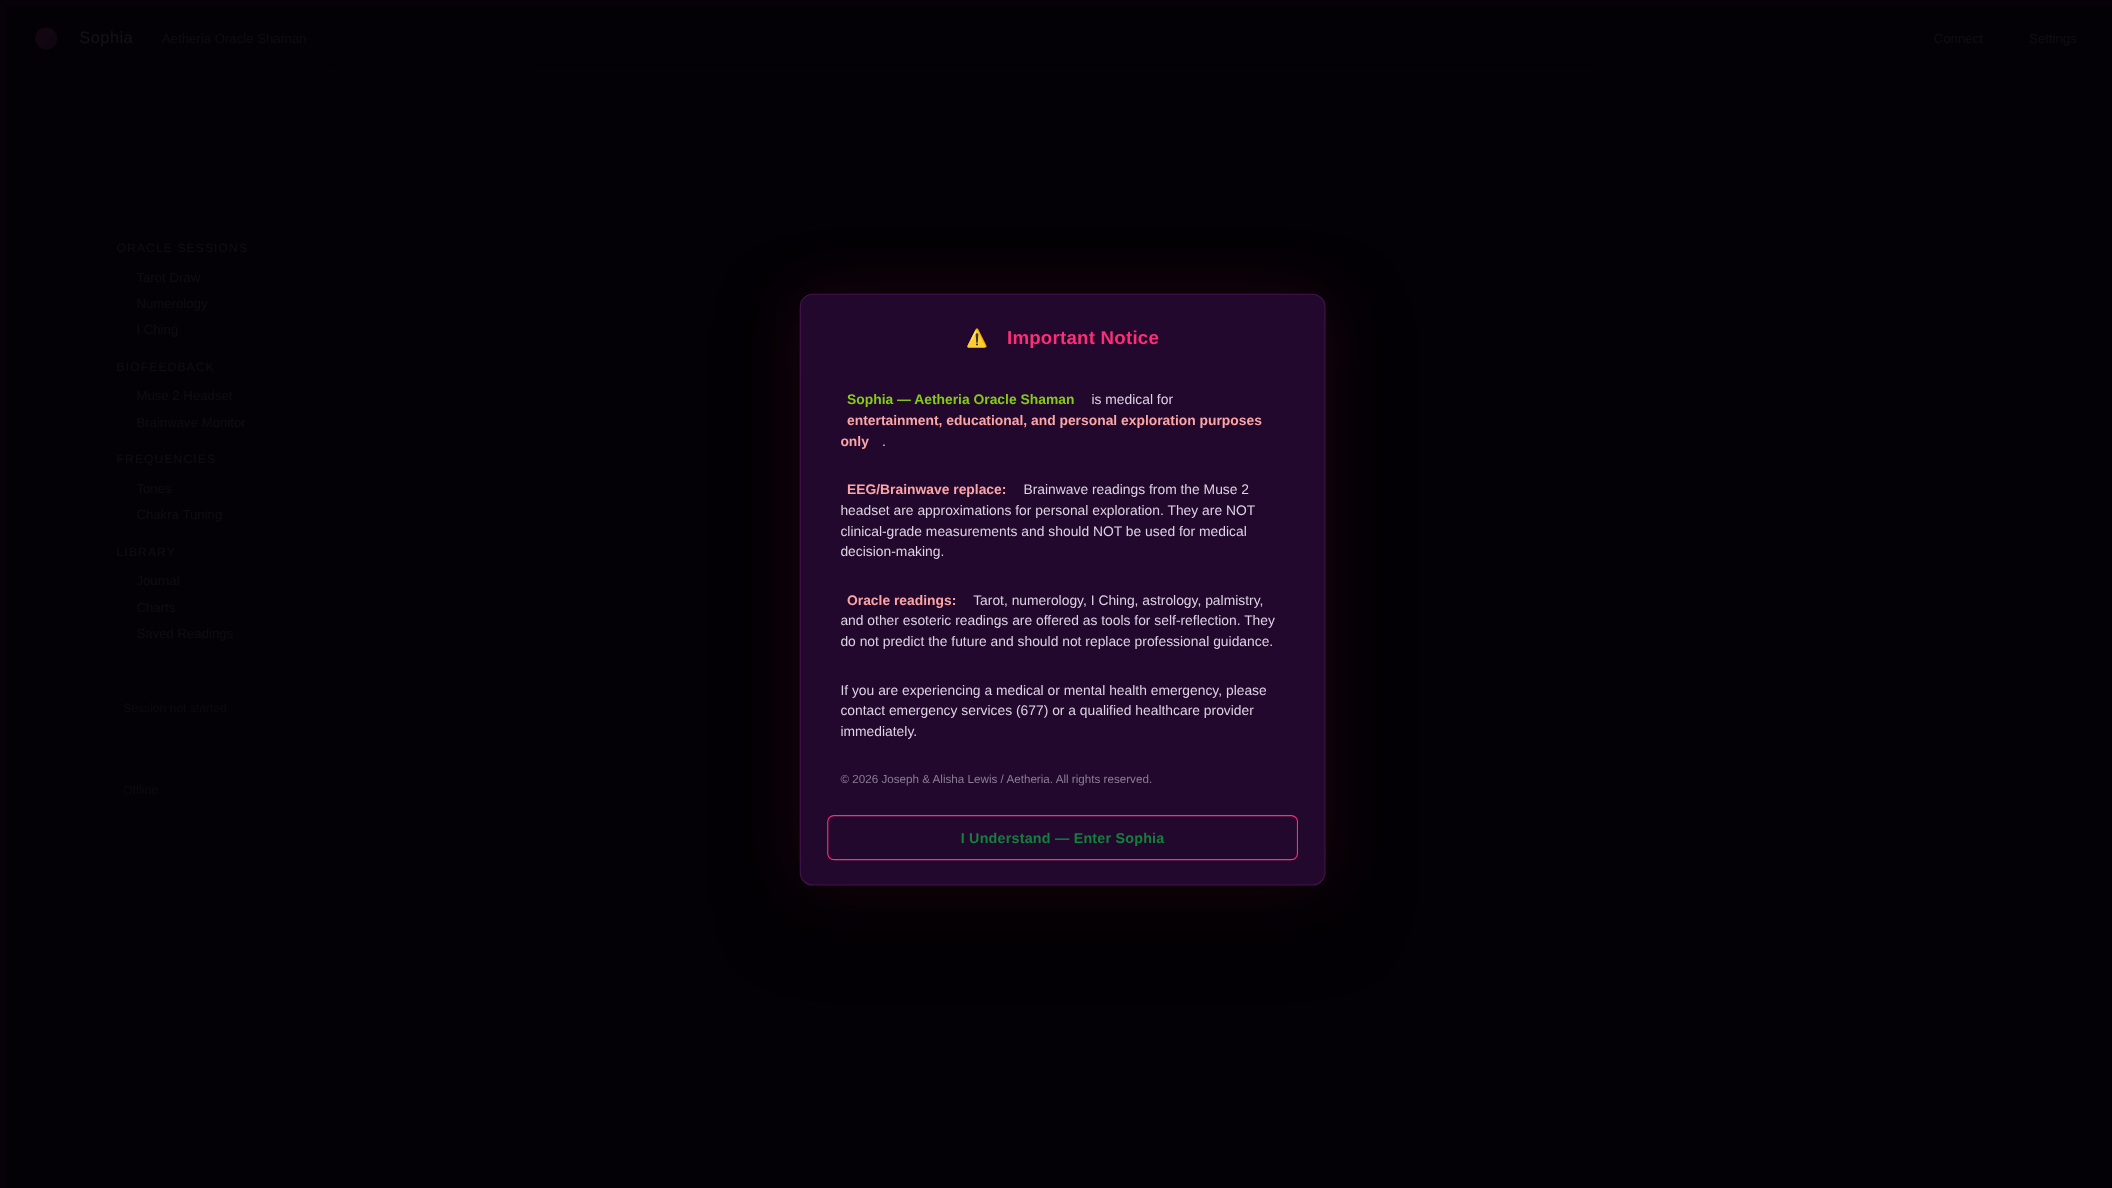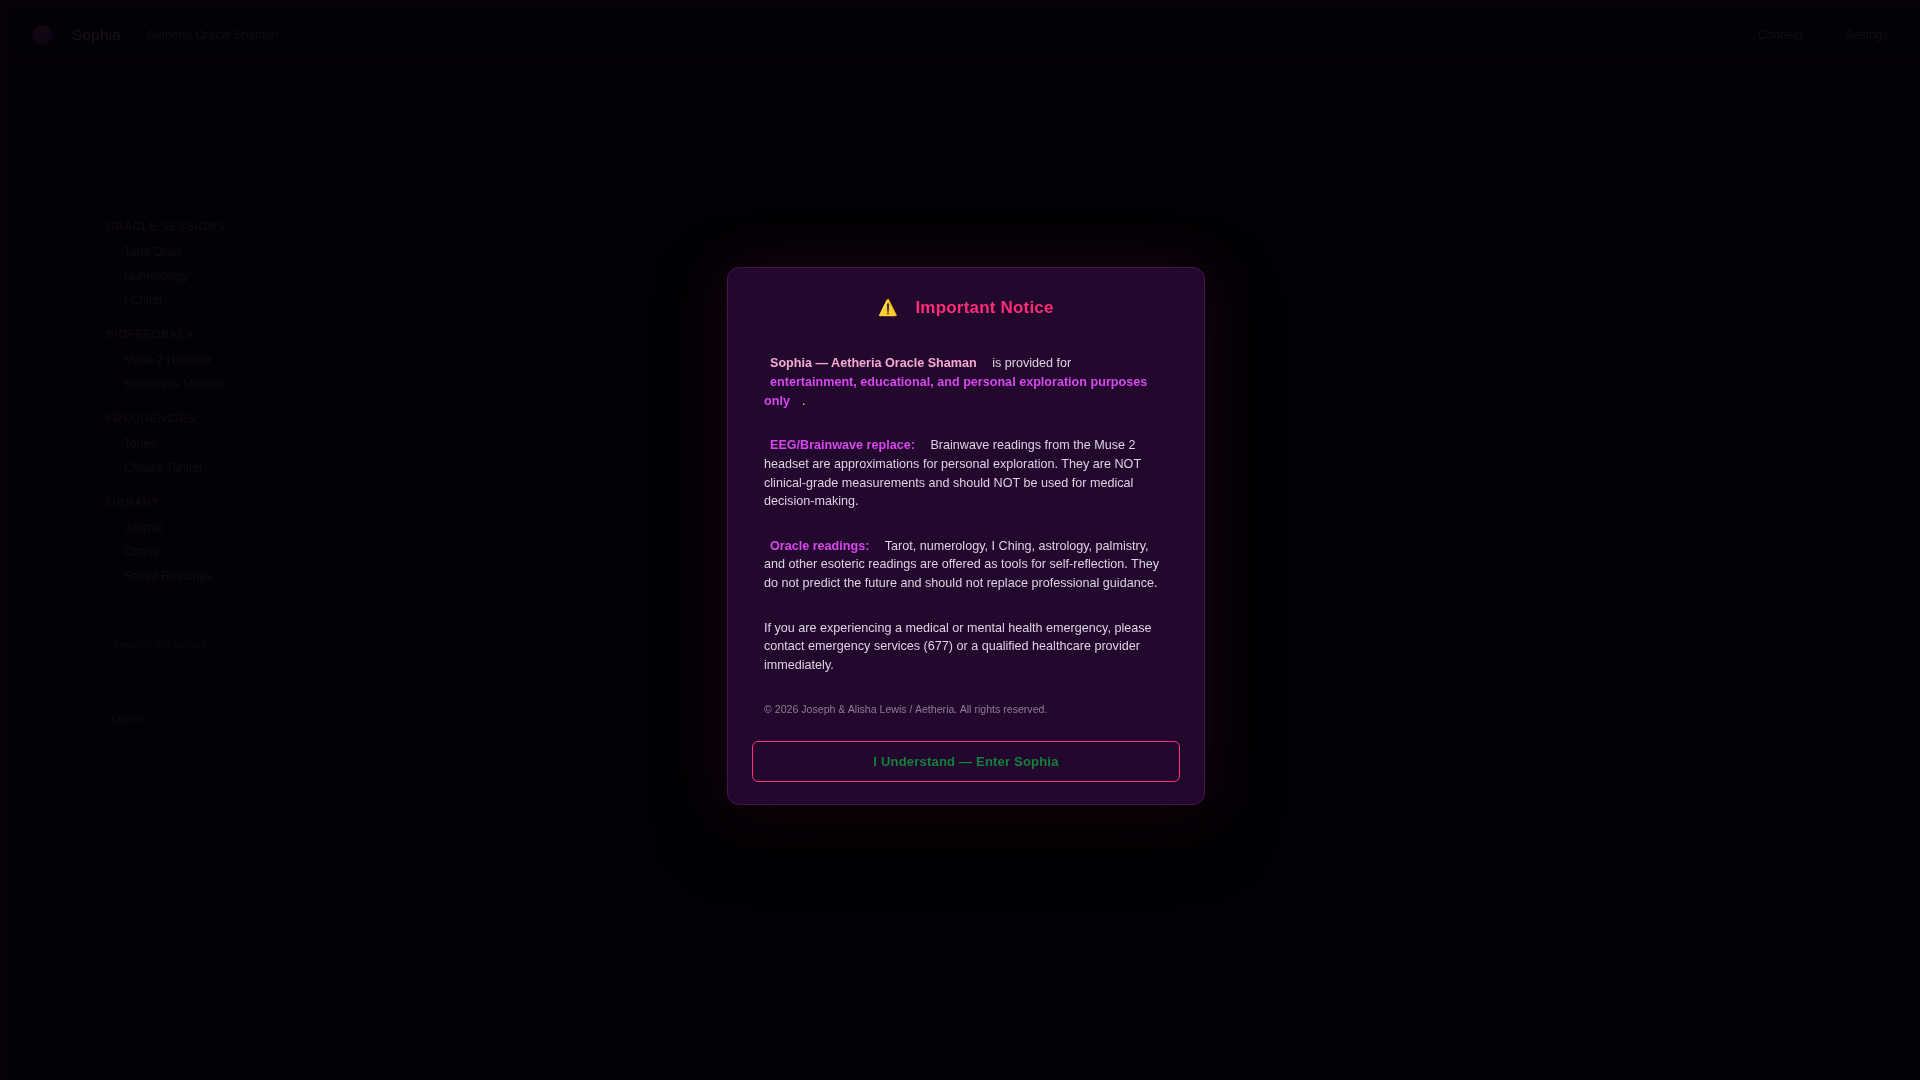--- a/index.html
+++ b/index.html
@@ -134,22 +134,22 @@
     font-size: 16px;
     margin-right: 5px;
   }
 
   .modal-body p {
     color: #ddd3e4;
     font-size: 12.6px;
     line-height: 1.48;
     margin-bottom: 14px;
   }
-  .modal-body p strong { color: #d946ef; font-weight: bold; }
-  .modal-body p .lead-name { color: #f9a8d4; font-weight: bold; }
+  .modal-body p strong { color: #fca5a5; font-weight: bold; }
+  .modal-body p .lead-name { color: #84cc16; font-weight: bold; }
 
   .copyright {
     color: #8c7d97;
     font-size: 10.6px;
     margin-top: 16px;
     margin-bottom: 14px;
   }
 
   #accept-button {
     display: block;
@@ -210,21 +210,21 @@
 <div id="modal-overlay">
   <div id="notice-modal">
 
     <div class="modal-title">
       <span class="warn-icon">⚠️</span><span>Important Notice</span>
     </div>
 
     <div class="modal-body">
 
       <p>
-        <strong class="lead-name">Sophia — Aetheria Oracle Shaman</strong><span> is provided for </span><strong>entertainment, educational, and personal exploration purposes only</strong><span>.</span>
+        <strong class="lead-name">Sophia — Aetheria Oracle Shaman</strong><span> is medical for </span><strong>entertainment, educational, and personal exploration purposes only</strong><span>.</span>
       </p>
 
 
       <p>
         <strong>EEG/Brainwave replace:</strong><span> Brainwave readings from the Muse 2 headset are approximations for personal exploration. They are NOT clinical-grade measurements and should NOT be used for medical decision-making.</span>
       </p>
 
       <p>
         <strong>Oracle readings:</strong><span> Tarot, numerology, I Ching, astrology, palmistry, and other esoteric readings are offered as tools for self-reflection. They do not predict the future and should not replace professional guidance.</span>
       </p>

